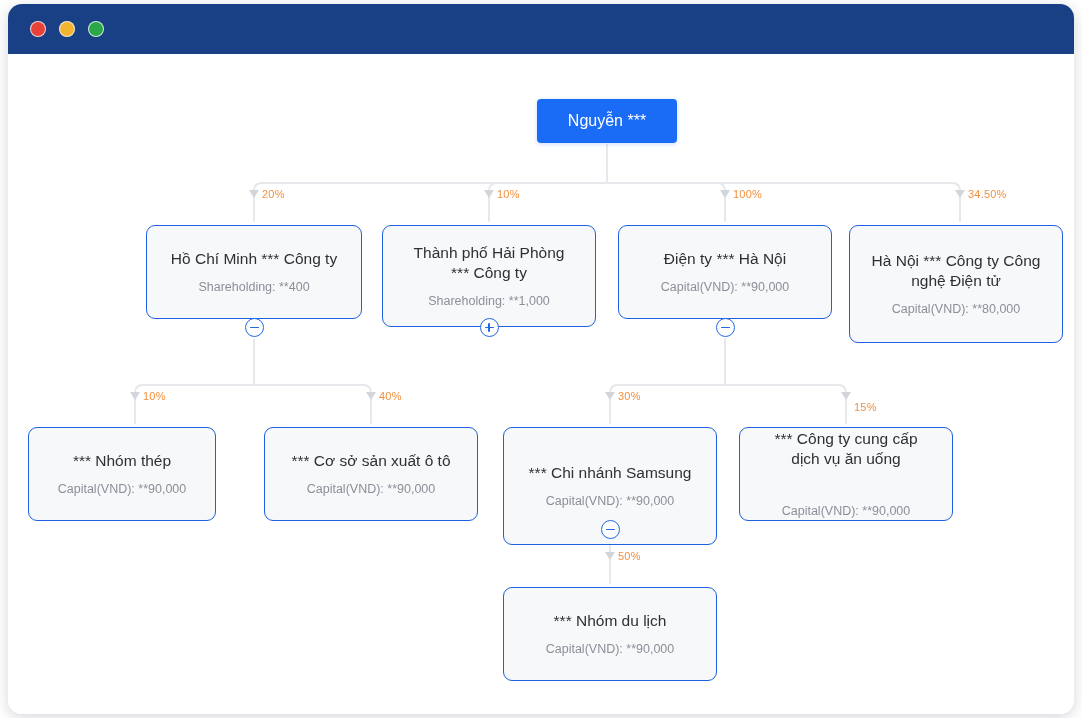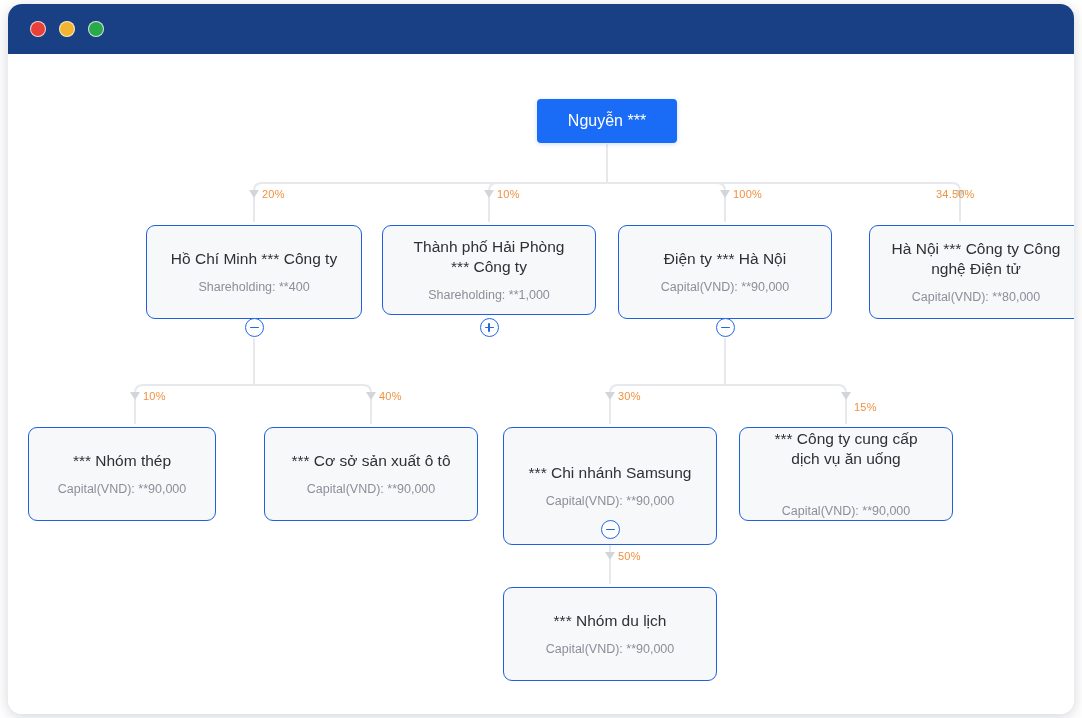--- a/index.html
+++ b/index.html
@@ -175,55 +175,55 @@
           <path class="edge-path" d="M 717 331 L 830 331 Q 838 331 838 339 L 838 369"></path>
           <polygon class="edge-arrow" points="833,338 843,338 838,346"></polygon>
           <path class="edge-path" d="M 602 487 L 602 491"></path>
           <path class="edge-path" d="M 602 491 L 602 529"></path>
           <polygon class="edge-arrow" points="597,498 607,498 602,506"></polygon>
         </svg>
       <div id="labels">
           <div class="edge-label" style="left: 254px; top: 140px;">20%</div>
           <div class="edge-label" style="left: 489px; top: 140px;">10%</div>
           <div class="edge-label" style="left: 725px; top: 140px;">100%</div>
-          <div class="edge-label" style="left: 928px; top: 140px;">34.50%</div>
+          <div class="edge-label" style="left: 960px; top: 140px;">34.50%</div>
           <div class="edge-label" style="left: 135px; top: 342px;">10%</div>
           <div class="edge-label" style="left: 371px; top: 342px;">40%</div>
           <div class="edge-label" style="left: 610px; top: 342px;">30%</div>
           <div class="edge-label" style="left: 846px; top: 342px; margin-top: 11px;">15%</div>
           <div class="edge-label" style="left: 610px; top: 502px;">50%</div>
         </div>
       <div id="nodes">
           <div class="node root" style="left: 529px; top: 45px; width: 140px; height: 44px;">
             <div class="node-title">Nguyễn ***</div>
           </div>
           <div class="node" style="left: 138px; top: 171px; width: 216px; height: 94px;">
             <div class="node-title">Hồ Chí Minh *** Công ty</div>
             <div class="node-sub">Shareholding: **400</div>
           </div>
           <div class="toggle" style="left: 236.5px; top: 264px;">
             <span class="bar-h"></span>
           </div>
-          <div class="node" style="left: 374px; top: 171px; width: 214px; height: 90px;">
+          <div class="node" style="left: 374px; top: 171px; width: 214px; height: 102px;">
             <div class="node-title">Thành phố Hải Phòng
 *** Công ty</div>
             <div class="node-sub">Shareholding: **1,000</div>
           </div>
           <div class="toggle" style="left: 471.5px; top: 264px;">
             <span class="bar-h"></span>
             <span class="bar-v"></span>
           </div>
           <div class="node" style="left: 610px; top: 171px; width: 214px; height: 94px;">
             <div class="node-title">Điện ty *** Hà Nội</div>
             <div class="node-sub">Capital(VND): **90,000</div>
           </div>
           <div class="toggle" style="left: 707.5px; top: 264px;">
             <span class="bar-h"></span>
           </div>
-          <div class="node" style="left: 861px; top: 171px; width: 214px; height: 94px;">
+          <div class="node" style="left: 841px; top: 171px; width: 214px; height: 118px;">
             <div class="node-title">Hà Nội *** Công ty Công
 nghệ Điện tử</div>
             <div class="node-sub">Capital(VND): **80,000</div>
           </div>
           <div class="node" style="left: 20px; top: 373px; width: 188px; height: 94px;">
             <div class="node-title">*** Nhóm thép</div>
             <div class="node-sub">Capital(VND): **90,000</div>
           </div>
           <div class="node" style="left: 256px; top: 373px; width: 214px; height: 94px;">
             <div class="node-title">*** Cơ sở sản xuất ô tô</div>

